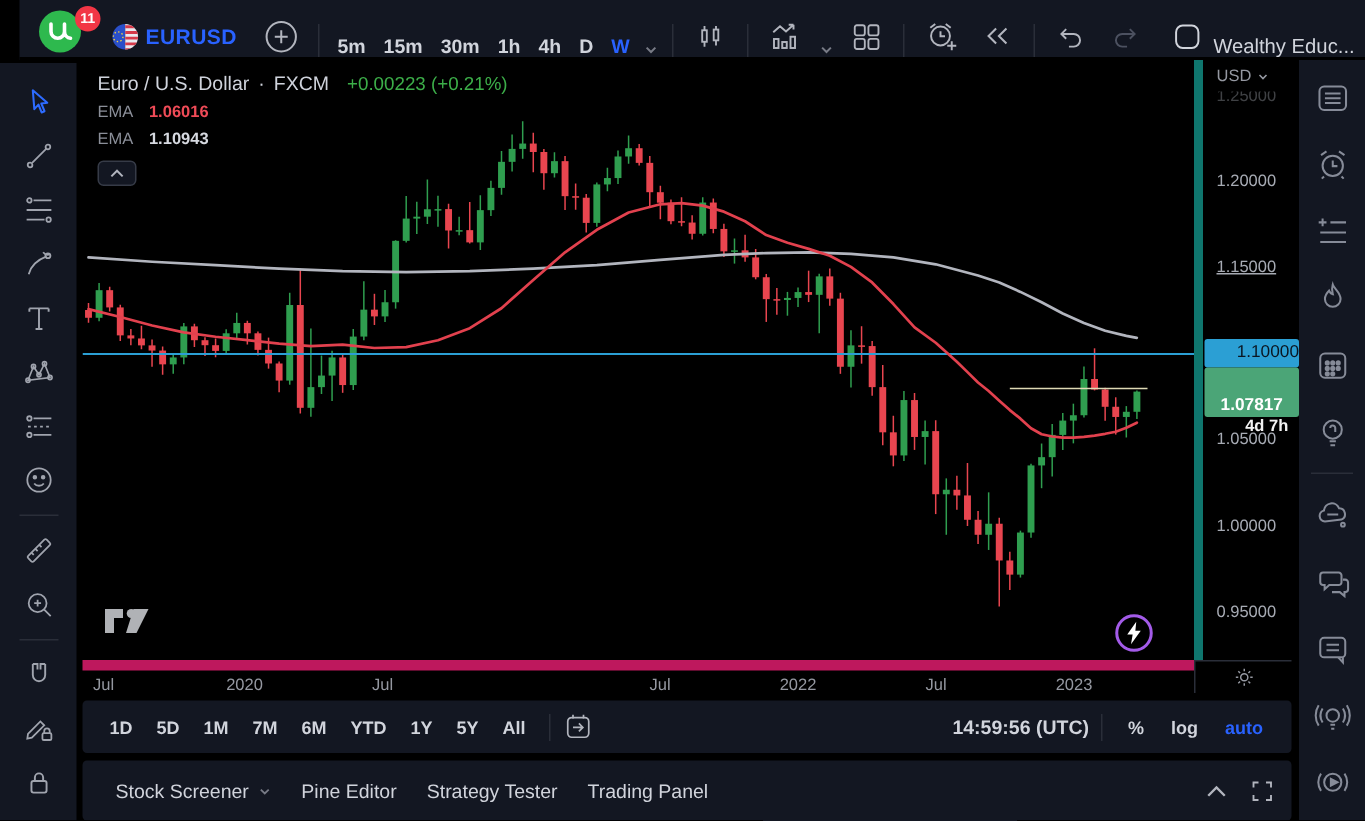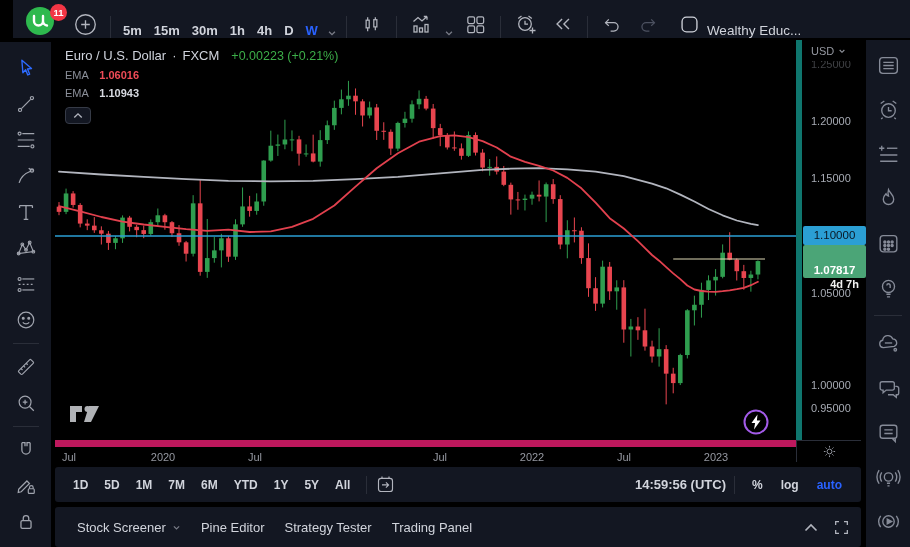--- a/index.html
+++ b/index.html
@@ -49,21 +49,21 @@
   .flash-btn{position:absolute;right:26px;bottom:4px;width:28px;height:28px;cursor:pointer;}
 
   
   .price-axis{position:absolute;left:796px;top:40px;width:65px;height:400px;background:#000;
               border-left:6px solid #0f766e;font-size:11px;color:#a7abb4;cursor:ns-resize;}
   .ptick{position:absolute;left:9px;white-space:nowrap;}
   .ptick.faded{opacity:.38;}
   .usd-sel{position:absolute;left:0;top:0;width:64px;height:21px;background:#000;z-index:2;
            display:flex;align-items:center;padding-left:9px;gap:4px;color:#9598a1;cursor:pointer;}
   .axis-label{position:absolute;left:1px;width:63px;text-align:center;border-radius:2px;z-index:3;}
-  .lvl-label{height:19px;line-height:19px;font-size:11.5px;}
+  .lvl-label{height:19px;line-height:19px;font-size:11.5px;text-align:right;}
   .last-label{height:33px;padding-top:18px;line-height:14px;font-size:11.5px;font-weight:bold;}
   .last-label .cd{font-weight:bold;font-size:11px;opacity:.95;margin-left:20px;}
 
   
   .time-axis{position:absolute;left:55px;top:440px;width:741px;height:22px;background:#000;
              border-top:7px solid #be185d;font-size:11px;color:#9598a1;cursor:ew-resize;}
   .ttick{position:absolute;top:4px;transform:translateX(-50%);}
   .axis-corner{position:absolute;left:796px;top:440px;width:65px;height:22px;background:#000;
                border-top:1px solid #2a2e39;border-left:1px solid #2a2e39;
                display:flex;align-items:center;justify-content:center;color:#9598a1;cursor:pointer;}
@@ -98,20 +98,34 @@
 
 <div class="app">
 
   <header class="topbar">
     <div class="logo-wrap">
       <svg class="ic" width="30" height="30" viewBox="0 0 30 30">
         <circle cx="15" cy="15" r="14" fill="#2eb94e"></circle>
         <path d="M9 10 v5 a4.5 4.5 0 0 0 9 0 v-5 m0 5 a4.5 4.5 0 0 0 4 4.5" stroke="#fff" stroke-width="2.4" fill="none" stroke-linecap="round"></path>
       </svg>
       <span class="badge">11</span>
+    </div>
+    <div class="tb-item">
+      <svg class="ic" width="19" height="19" viewBox="0 0 20 20">
+        <clipPath id="fc">
+            <circle cx="10" cy="10" r="9"></circle>
+          </clipPath>
+        <g clip-path="url(#fc)">
+          <rect x="0" y="0" width="10" height="20" fill="#2a4fc9"></rect>
+          <rect x="10" y="0" width="10" height="20" fill="#e9e9ef"></rect>
+          <path d="M10 3 h10 M10 7 h10 M10 11 h10 M10 15 h10 M10 19 h10" stroke="#d5394a" stroke-width="2"></path>
+          <circle cx="5" cy="10" r="3.4" fill="none" stroke="#f4d03f" stroke-width="1" stroke-dasharray="1 1.6"></circle>
+        </g>
+      </svg>
+      <span class="symbol-name">EURUSD</span>
     </div>
     <div class="tb-item icon">
       <svg class="ic" width="23" height="23" viewBox="0 0 24 24" fill="none" stroke="currentColor" stroke-width="1.4">
         <circle cx="12" cy="12" r="10.2"></circle>
           <path d="M12 7.5 v9 M7.5 12 h9"></path>
       </svg>
     </div>
     <div class="tb-sep"></div>
     <span class="tf">5m</span>
     <span class="tf">15m</span>
@@ -542,23 +556,23 @@
     </div>
     <div class="axis-label lvl-label" id="level-label" style="top: 186px; background: rgb(43, 159, 212); color: rgb(10, 22, 34);">
       <span>1.10000</span>
     </div>
     <div class="axis-label last-label" id="last-label" style="top: 205px; background: rgb(75, 165, 119); color: rgb(255, 255, 255);">
       <div>1.07817</div>
       <div class="cd">4d 7h</div>
     </div>
   <span class="ptick faded" style="top: 18px;">1.25000</span>
       <span class="ptick" style="top: 75px;">1.20000</span>
-      <span class="ptick" style="top: 132px;">1.15000</span>
+      <span class="ptick" style="top: 132px; text-decoration: underline;">1.15000</span>
       <span class="ptick" style="top: 247px;">1.05000</span>
-      <span class="ptick" style="top: 305px; margin-top: 34px;">1.00000</span>
+      <span class="ptick" style="top: 305px;">1.00000</span>
       <span class="ptick" style="top: 362px;">0.95000</span>
     </aside>
 
   <div class="time-axis" id="time-axis">
       <span class="ttick" style="left: 14px;">Jul</span>
       <span class="ttick" style="left: 108px;">2020</span>
       <span class="ttick" style="left: 200px;">Jul</span>
       <span class="ttick" style="left: 292px; margin-top: 32px;">2021</span>
       <span class="ttick" style="left: 385px;">Jul</span>
       <span class="ttick" style="left: 477px;">2022</span>

